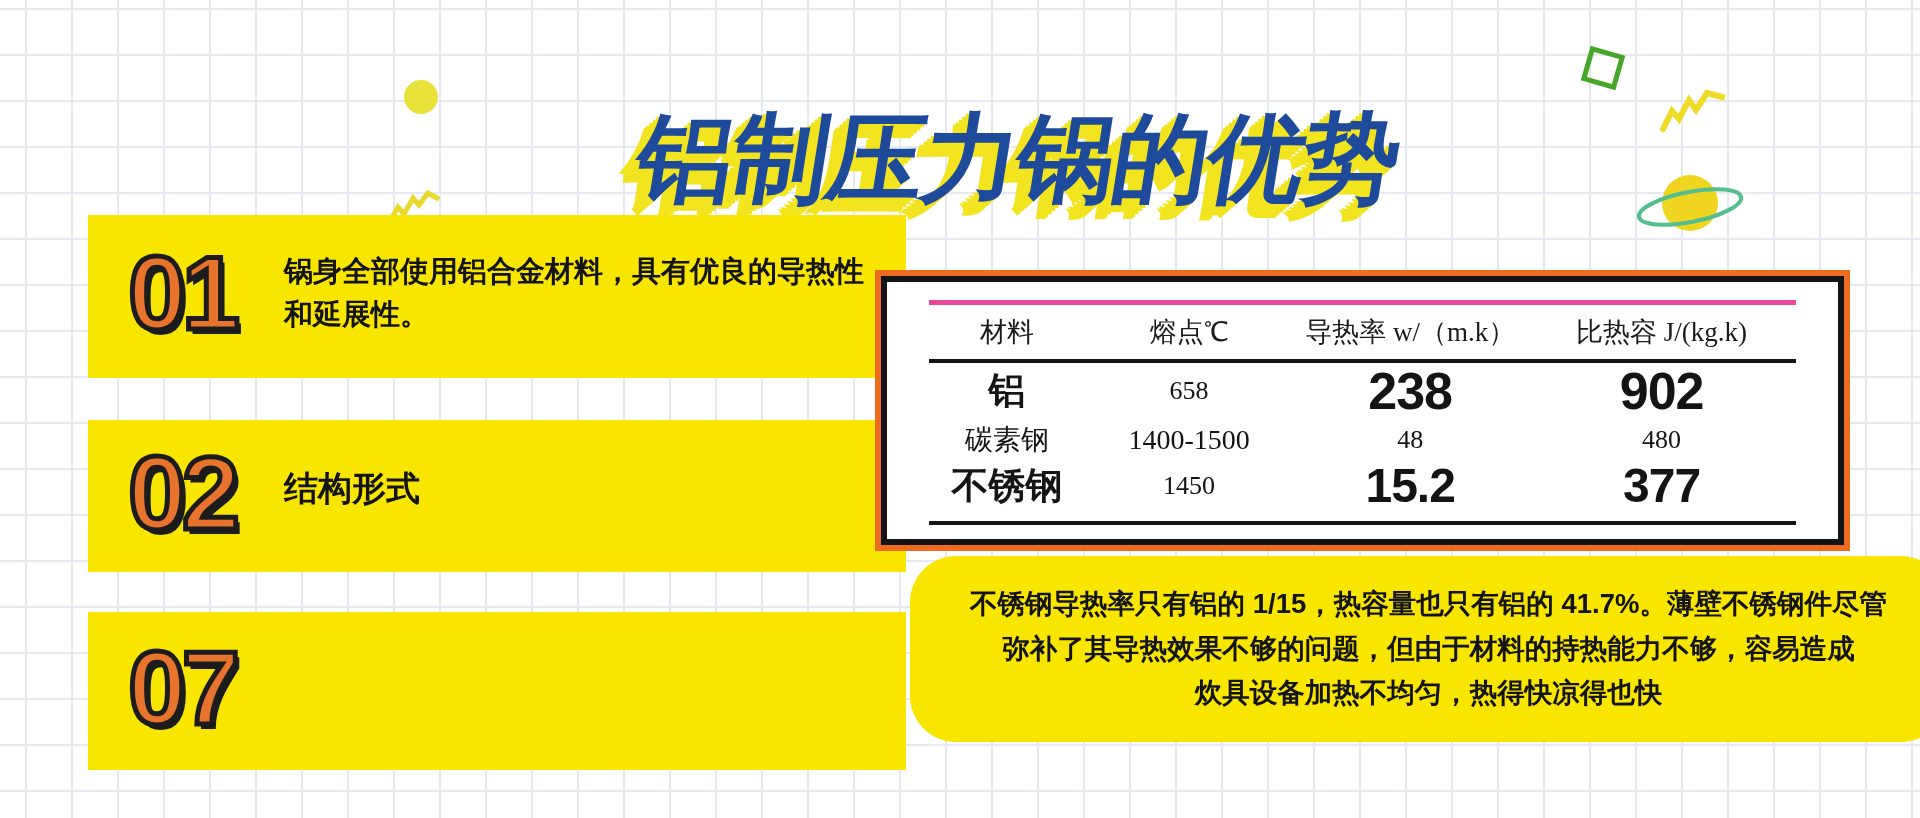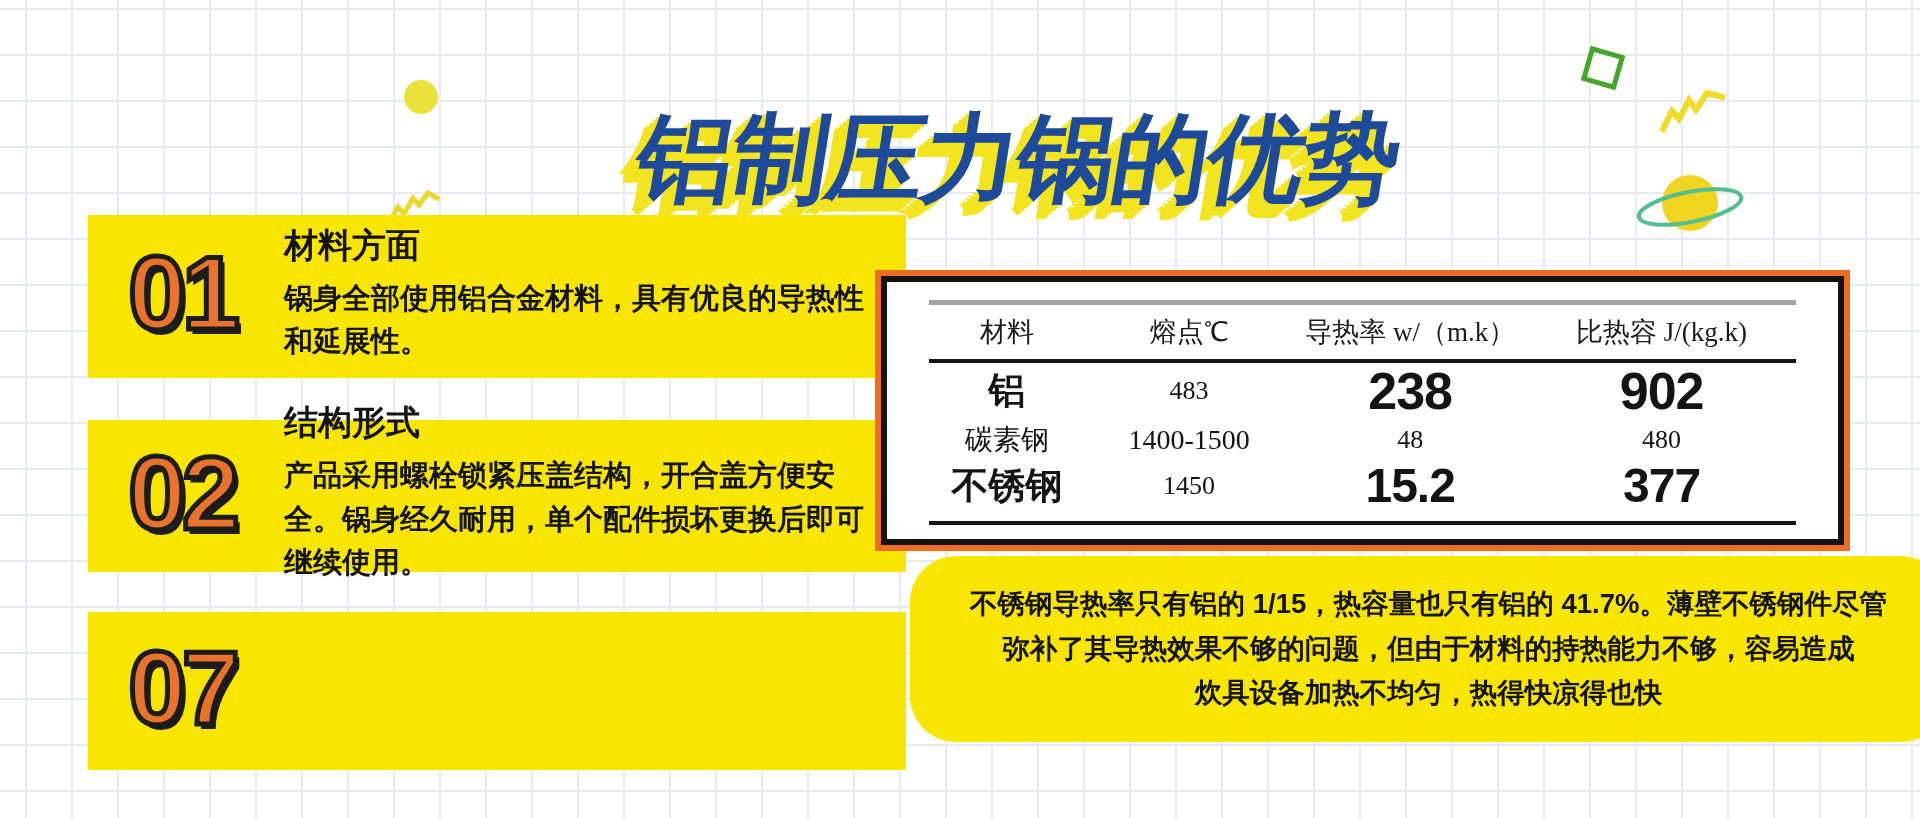--- a/index.html
+++ b/index.html
@@ -47,21 +47,21 @@
     border:6px solid #ee6c1f;background:#ee6c1f;
   }
   .spec-table-inner{
     border:6px solid #141414;background:#ffffff;
     padding:18px 42px 14px;
   }
   table.spec{width:100%;border-collapse:collapse;}
   table.spec thead th{
     font-family:"Liberation Serif",serif;font-weight:400;color:#1a1a1a;
     font-size:27px;padding:9px 0;
-    border-top:5px solid #a3a3a3;border-bottom:4px solid #141414;
+    border-top:5px solid #ec4899;border-bottom:4px solid #141414;
   }
   table.spec td{text-align:center;vertical-align:middle;color:#141414;padding:1px 0;}
   table.spec tbody tr:last-child td{border-bottom:4px solid #141414;padding-bottom:10px;margin-top:28px;}
   .c-material{width:18%;}.c-melt{width:24%;}.c-cond{width:27%;}.c-heat{width:31%;}
   .mat-strong{font-size:37px;font-weight:900;line-height:1.2;}
   .mat-serif{font-family:"Liberation Serif",serif;font-size:28px;}
   .val-big{font-size:52px;font-weight:900;line-height:1.05;letter-spacing:-1px;}
   .val-serif{font-family:"Liberation Serif",serif;font-size:26px;}
   
   .note-box{
@@ -92,30 +92,28 @@
 </svg>
 
 <svg class="decor-svg" style="left:1622px;top:160px" width="140" height="90" viewBox="0 0 140 90">
   <circle cx="68" cy="43" r="28" fill="#efd520"></circle>
   <ellipse cx="68" cy="47" rx="52" ry="15" fill="none" stroke="#54be8e" stroke-width="4" transform="rotate(-11 68 47)"></ellipse>
 </svg>
 
 <section class="adv-box" style="top:215px;height:163px;">
   <div class="adv-num">01</div>
   <div class="adv-text">
-    <div class="adv-heading">材料方面</div>
     <div class="adv-body">锅身全部使用铝合金材料，具有优良的导热性和延展性。</div>
   </div>
 </section>
 
 <section class="adv-box" style="top:420px;height:152px;">
   <div class="adv-num">02</div>
   <div class="adv-text">
     <div class="adv-heading">结构形式</div>
-    <div class="adv-body">产品采用螺栓锁紧压盖结构，开合盖方便安全。锅身经久耐用，单个配件损坏更换后即可继续使用。</div>
   </div>
 </section>
 
 <section class="adv-box" style="top:612px;height:158px;">
   <div class="adv-num">07</div>
 </section>
 
 <div class="spec-table-outer">
   <div class="spec-table-inner">
     <table class="spec">
@@ -123,21 +121,21 @@
         <tr>
           <th class="c-material">材料</th>
           <th class="c-melt">熔点℃</th>
           <th class="c-cond">导热率 w/（m.k）</th>
           <th class="c-heat">比热容 J/(kg.k)</th>
         </tr>
       </thead>
       <tbody>
         <tr>
           <td class="mat-strong">铝</td>
-          <td class="val-serif">483</td>
+          <td class="val-serif">658</td>
           <td class="val-big">238</td>
           <td class="val-big">902</td>
         </tr>
         <tr>
           <td class="mat-serif">碳素钢</td>
           <td class="mat-serif">1400-1500</td>
           <td class="val-serif">48</td>
           <td class="val-serif">480</td>
         </tr>
         <tr>

